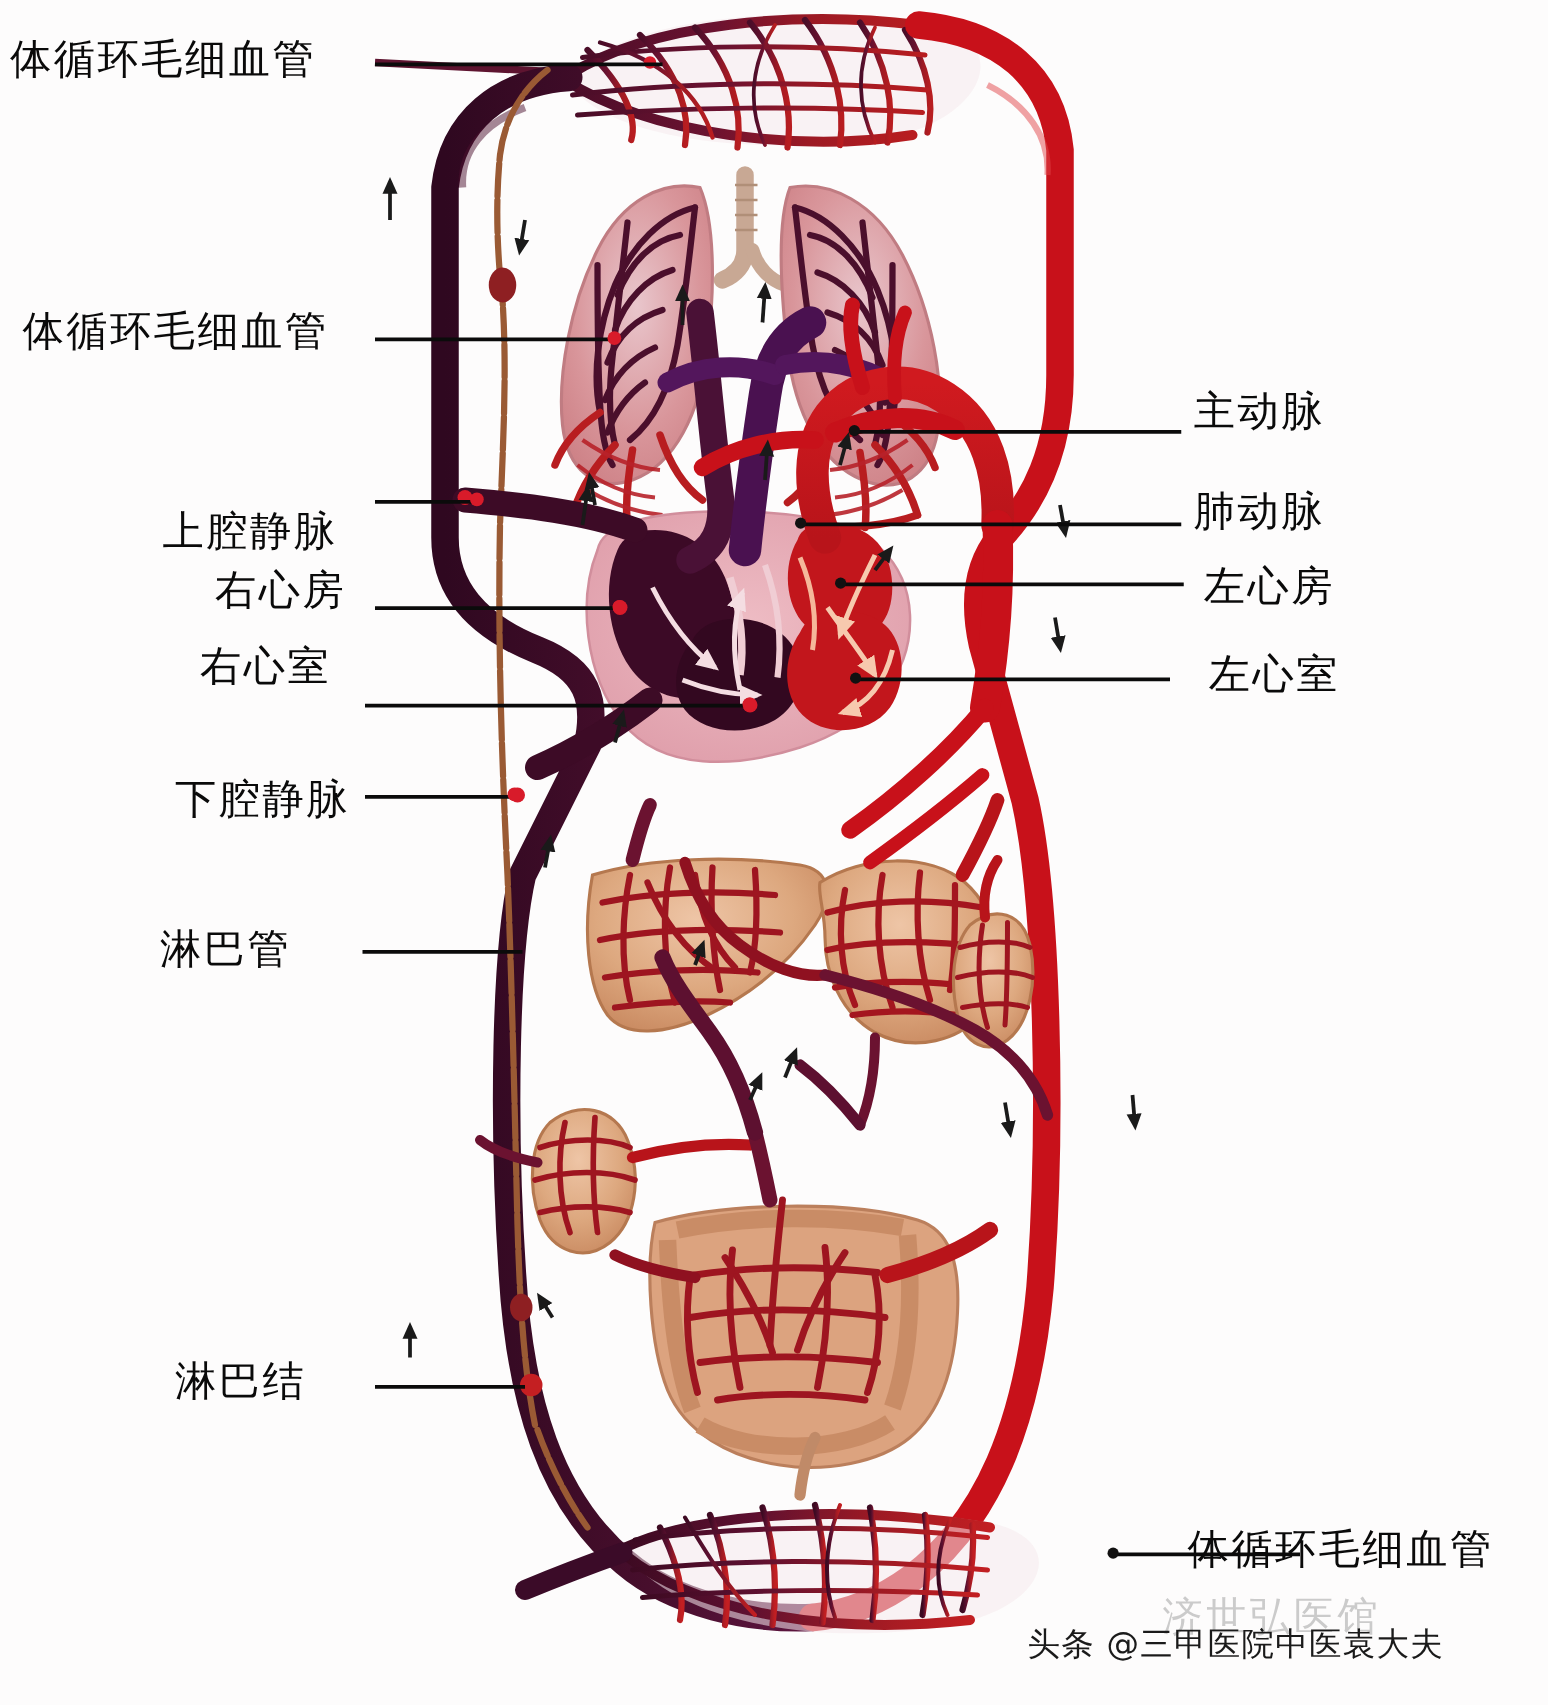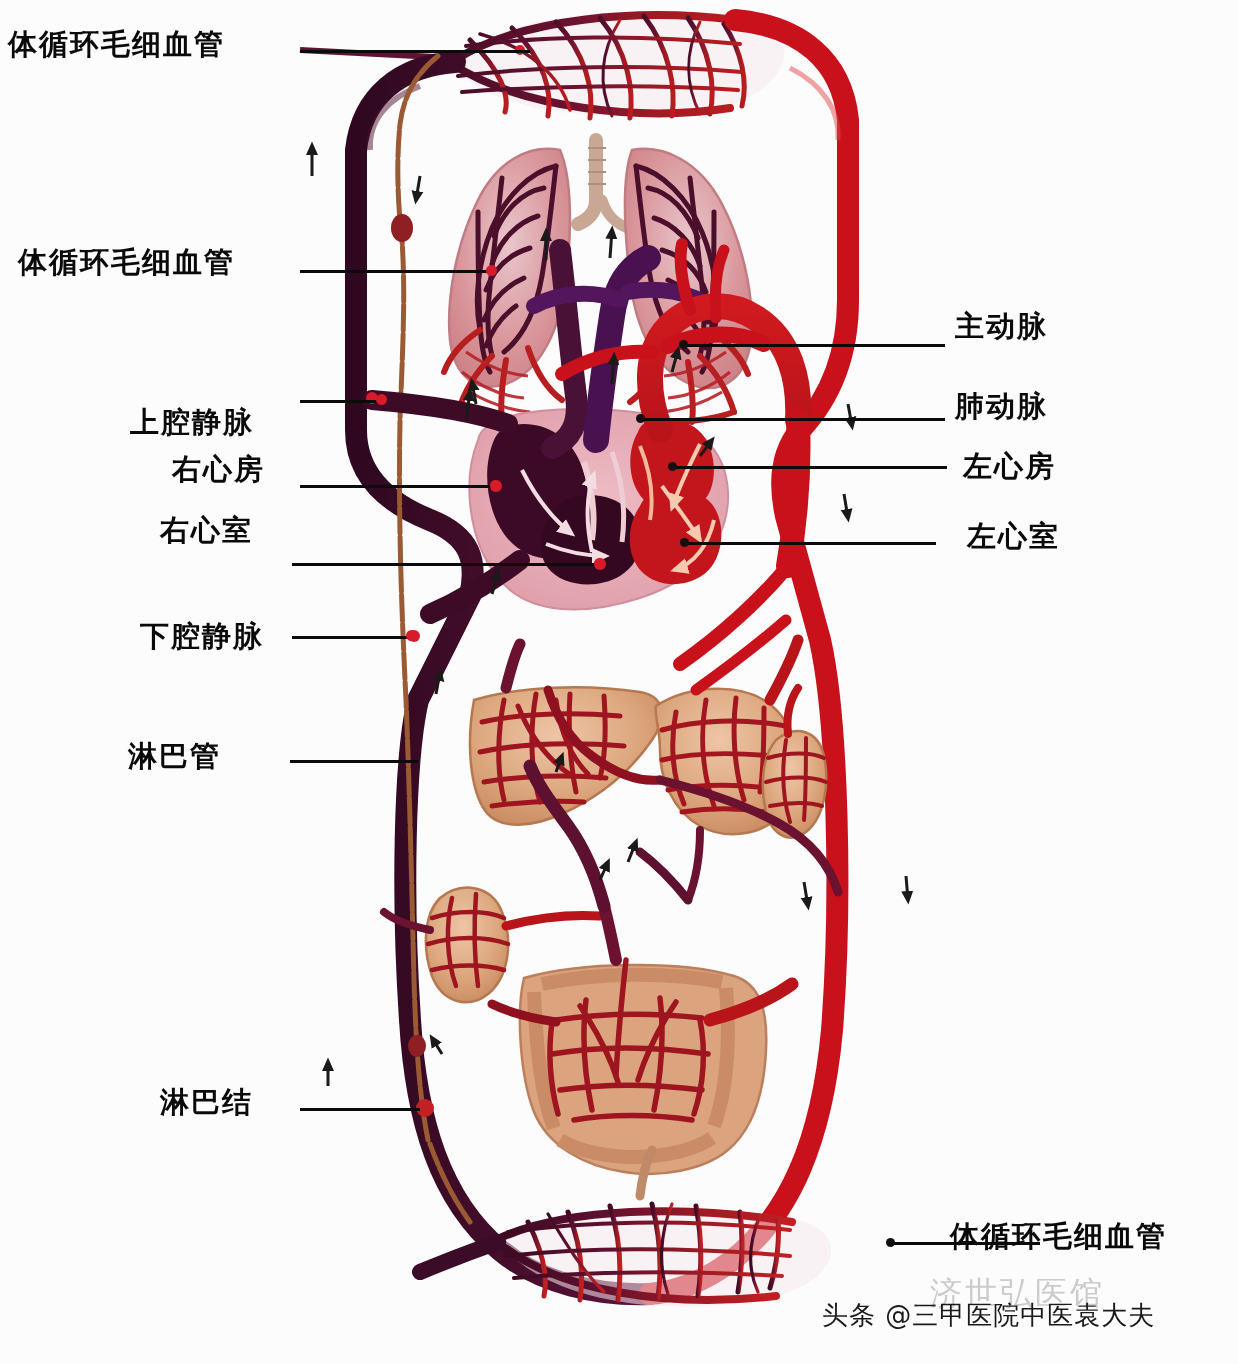--- a/index.html
+++ b/index.html
@@ -18,26 +18,26 @@
   }
   #figure {
     position: absolute;
     left: 0; top: 0;
     width: 1238px;
     height: 1364px;
   }
   .label {
     position: absolute;
     color: #0a0a0a;
-    font-size: 29px;
+    font-size: 33px;
     line-height: 1;
     letter-spacing: 2px;
     white-space: nowrap;
     font-family: "DejaVu Sans", "Liberation Sans", sans-serif;
-    font-weight: 700;
+    font-weight: 400;
   }
   .leader {
     position: absolute;
     height: 0;
     border-top: 3px solid #0b0b0b;
   }
   .leader-dot {
     position: absolute;
     width: 9px;
     height: 9px;
@@ -460,21 +460,21 @@
     <div class="leader" style="left:292px; top:563px; width:308px;"></div>
     <div class="leader-dot red" style="left:594px; top:558px;"></div>
 
     <div class="label" style="left:140px; top:622px;">下腔静脉</div>
     <div class="leader" style="left:292px; top:636px; width:118px;"></div>
     <div class="leader-dot red" style="left:406px; top:630px;"></div>
 
     <div class="label" style="left:128px; top:742px;">淋巴管</div>
     <div class="leader" style="left:290px; top:760px; width:128px;"></div>
 
-    <div class="label" style="left:140px; top:1088px;margin-left:20px;">淋巴结</div>
+    <div class="label" style="left:140px; top:1088px;">淋巴结</div>
     <div class="leader" style="left:300px; top:1108px; width:120px;"></div>
   </div>
 
   <div>
     <div class="leader" style="left:683px; top:344px; width:262px;"></div>
     <div class="leader-dot" style="left:679px; top:340px;"></div>
     <div class="label" style="left:955px; top:312px;">主动脉</div>
 
     <div class="leader" style="left:640px; top:418px; width:305px;"></div>
     <div class="leader-dot" style="left:636px; top:414px;"></div>

